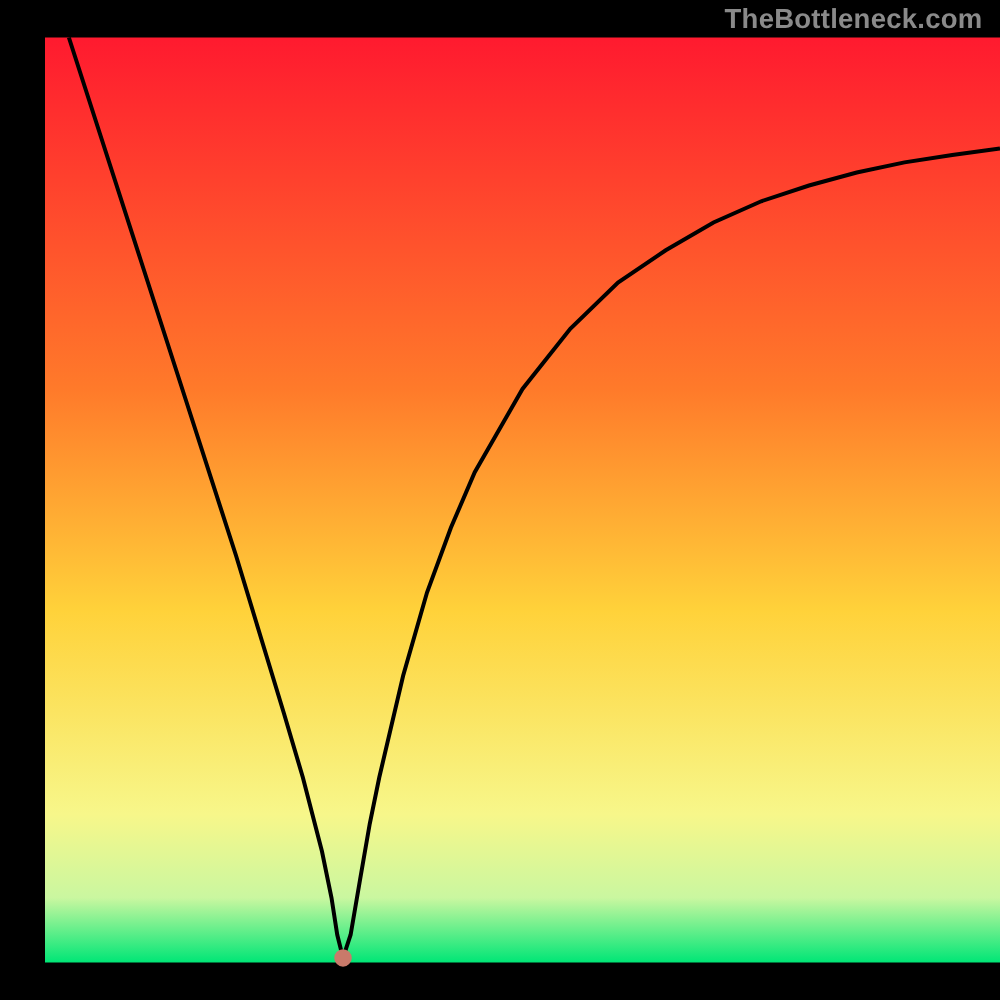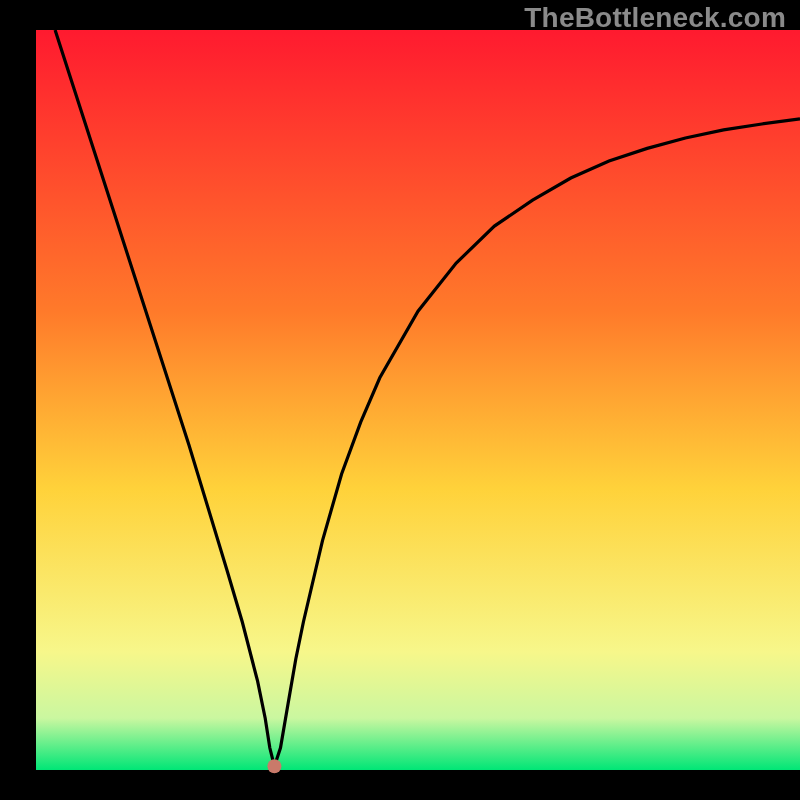--- a/index.html
+++ b/index.html
@@ -16,21 +16,21 @@
     top: 0;
     width: 800px;
     height: 800px;
     background: #000;
   }
   .watermark {
     position: absolute;
     top: 2px;
     right: 14px;
     font-family: Arial, Helvetica, sans-serif;
-    font-size: 28px;
+    font-size: 22px;
     font-weight: 600;
     color: #8a8a8a;
     letter-spacing: 0.2px;
   }
   svg {
     position: absolute;
     left: 0;
     top: 0;
   }
 </style>

